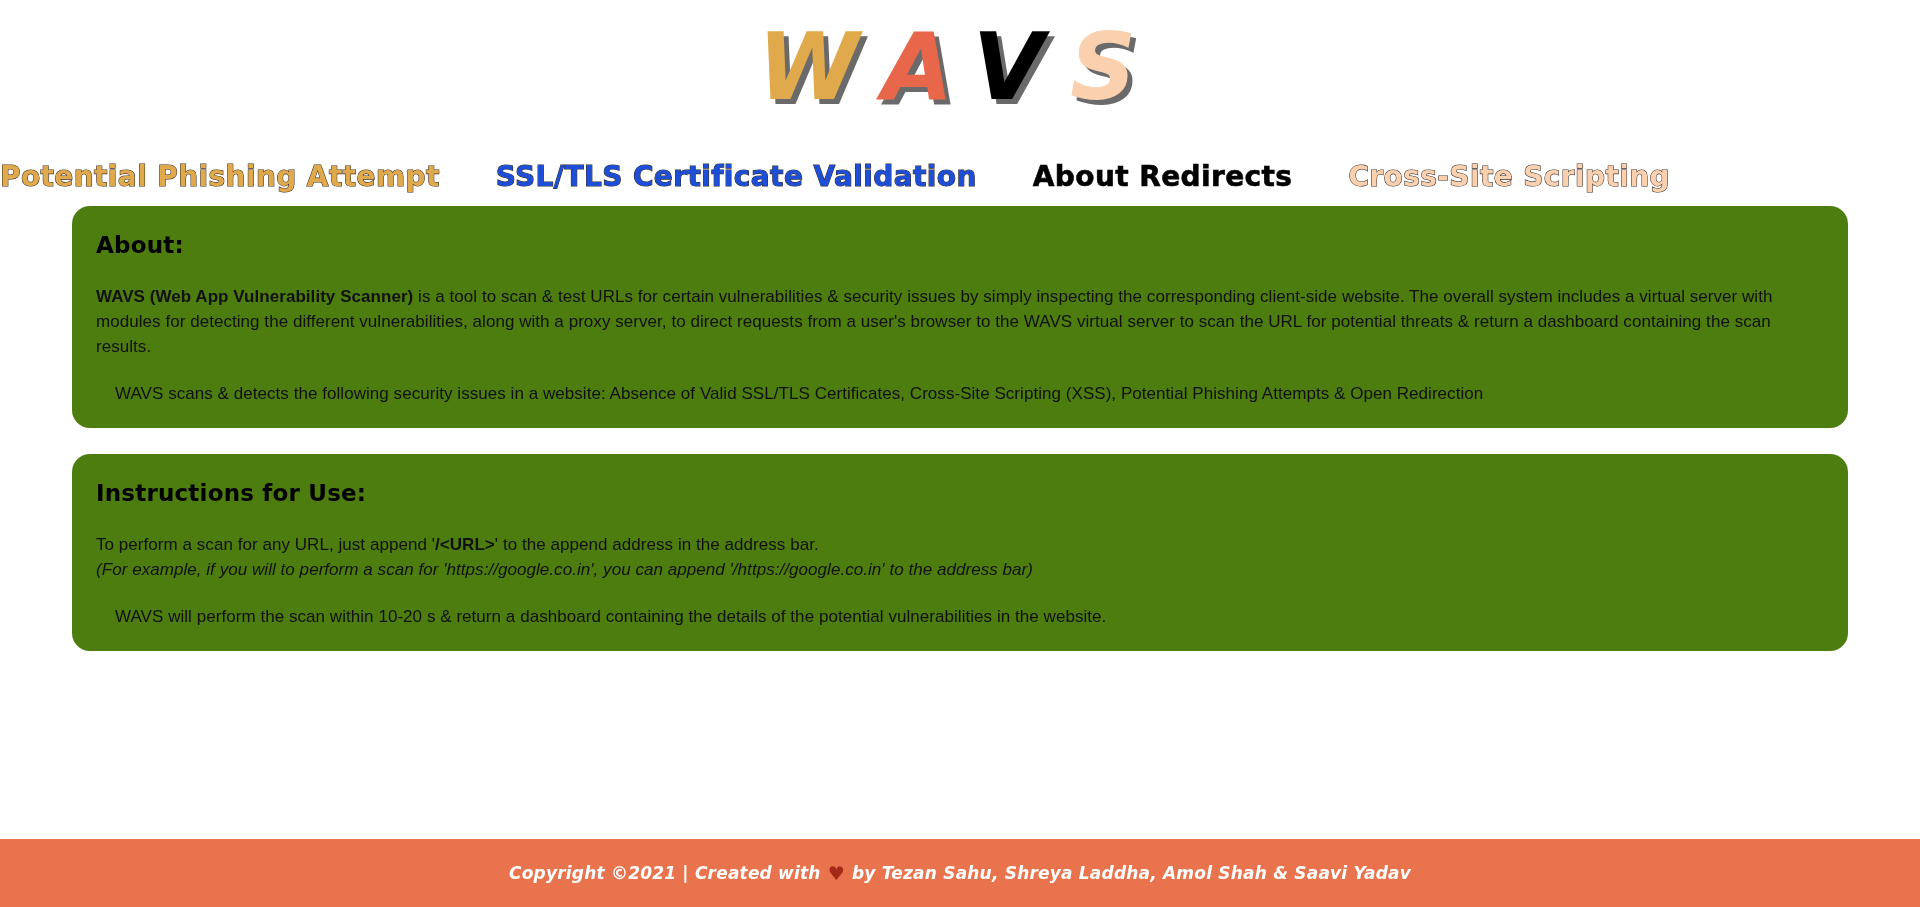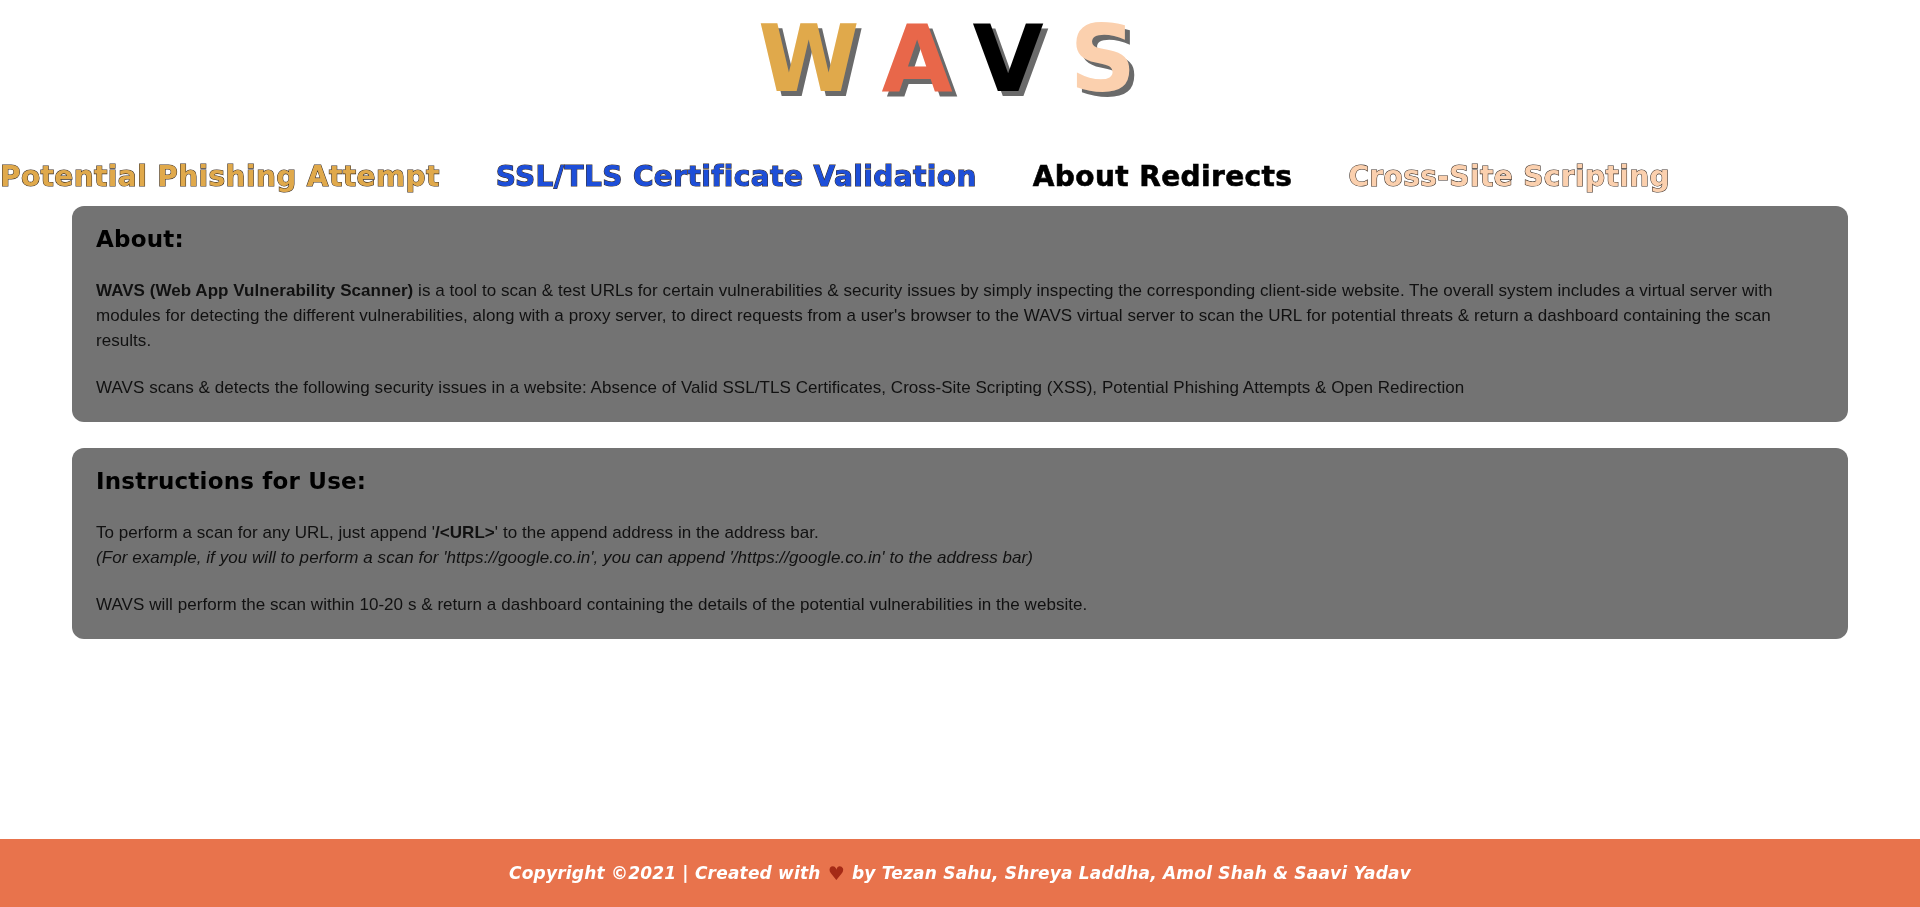--- a/index.html
+++ b/index.html
@@ -10,22 +10,23 @@
     background: #ffffff;
     font-family: "Liberation Sans", sans-serif;
     overflow: hidden;
   }
   body { position: relative; }
 
   
   .logo-wrap {
     width: 100%;
     text-align: center;
-    padding-top: 12px;
+    padding-top: 20px;
     height: 148px;
+    font-style: italic;
   }
   .logo {
     display: inline-block;
     font-family: "DejaVu Sans", sans-serif;
     font-weight: bold;
     font-size: 92px;
     line-height: 96px;
     letter-spacing: 26px;
     white-space: nowrap;
   }
@@ -60,44 +61,44 @@
   .tab.t-phishing { color: #E0A94B; }
   .tab.t-ssl      { color: #1d4ed8; }
   .tab.t-open     { color: #000000; -webkit-text-stroke: 0.6px #000000; }
   .tab.t-xss      { color: #FBD0AE; }
 
   
   .content {
     padding: 0 72px;
   }
   .panel {
-    background: #737373;
-    border-radius: 12px;
-    padding: 20px 24px 22px 24px;
+    background: #4d7c0f;
+    border-radius: 18px;
+    padding: 26px 24px 22px 24px;
     color: #111111;
   }
   .panel + .panel { margin-top: 26px; }
 
   .panel h2 {
     margin: 0 0 26px 0;
     font-family: "DejaVu Sans", sans-serif;
     font-size: 23px;
     line-height: 26px;
     font-weight: bold;
     color: #000000;
     letter-spacing: 0.2px;
   }
   .panel p {
     margin: 0;
     font-size: 17px;
     line-height: 25px;
     color: #111111;
     letter-spacing: 0.05px;
   }
-  .panel p + p { margin-top: 22px; }
+  .panel p + p { margin-top: 22px; margin-left: 19px; }
   .panel b, .panel strong { font-weight: bold; }
   .panel .ital { font-style: italic; }
   .code-ish { font-weight: bold; }
 
   
   footer.site-footer {
     position: absolute;
     left: 0; right: 0; bottom: 0;
     height: 68px;
     background: #E8734C;

